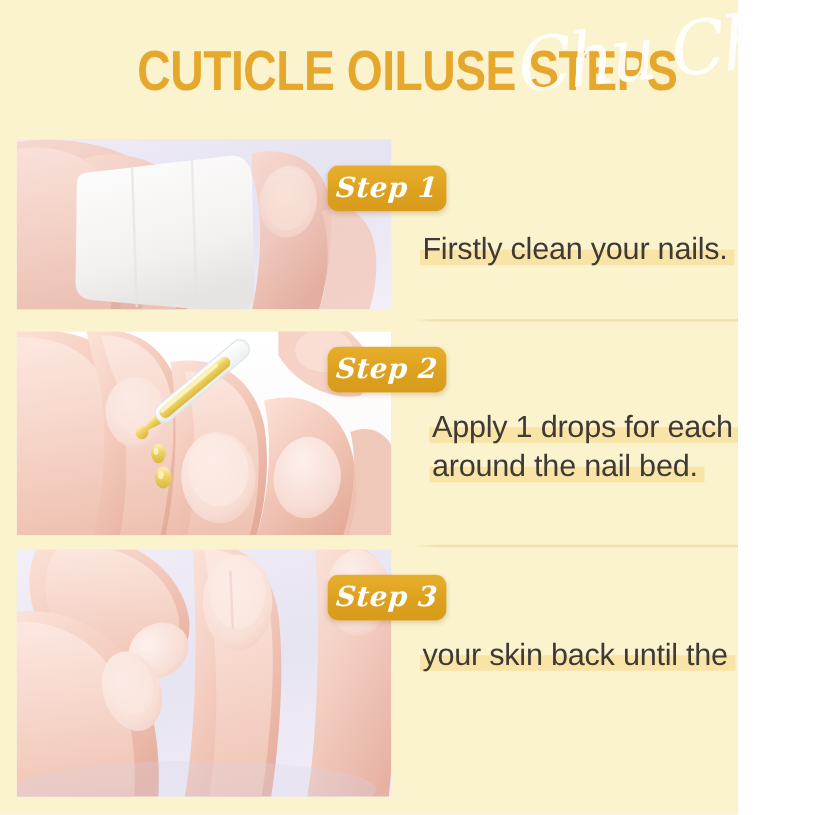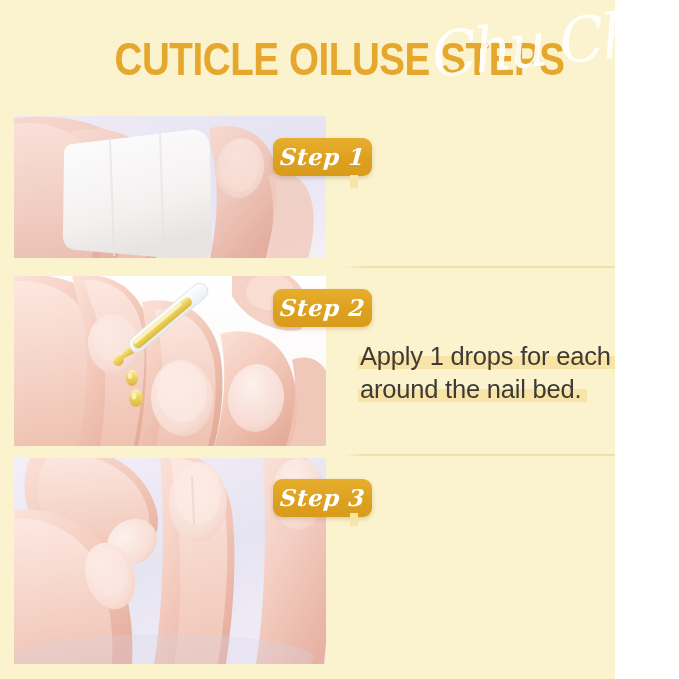--- a/index.html
+++ b/index.html
@@ -191,20 +191,21 @@
     </svg>
   </div>
 
   <div class="badge" style="left:273px; top:138px; width:99px;">
     <span class="badge-label">Step 1</span>
   </div>
 
   <div class="steptext" style="left:352px; top:192px; width:310px;">
     <span class="tline">
       <span class="hl"></span>
+      <span class="txt">Firstly clean your nails.</span>
     </span>
   </div>
 
   <div class="divider" style="left:345px; top:266px; width:316px;"></div>
 
   <div class="photo" style="left:14px; top:276px; width:312px; height:170px;">
     <svg class="sky" viewBox="0 0 312 170" preserveAspectRatio="none">
       <defs>
         <linearGradient id="bg2" x1="0" y1="0" x2="0" y2="1">
           <stop offset="0%" stop-color="#ffffff"></stop>
@@ -338,19 +339,20 @@
     </svg>
   </div>
 
   <div class="badge" style="left:273px; top:479px; width:99px;">
     <span class="badge-label">Step 3</span>
   </div>
 
   <div class="steptext" style="left:352px; top:530px; width:310px;">
     <span class="tline">
       <span class="hl"></span>
+      <span class="txt">your skin back until the</span>
     </span>
     <span class="tline">
       <span class="hl"></span>
     </span>
   </div>
 
 </div>
 
 </body></html>

